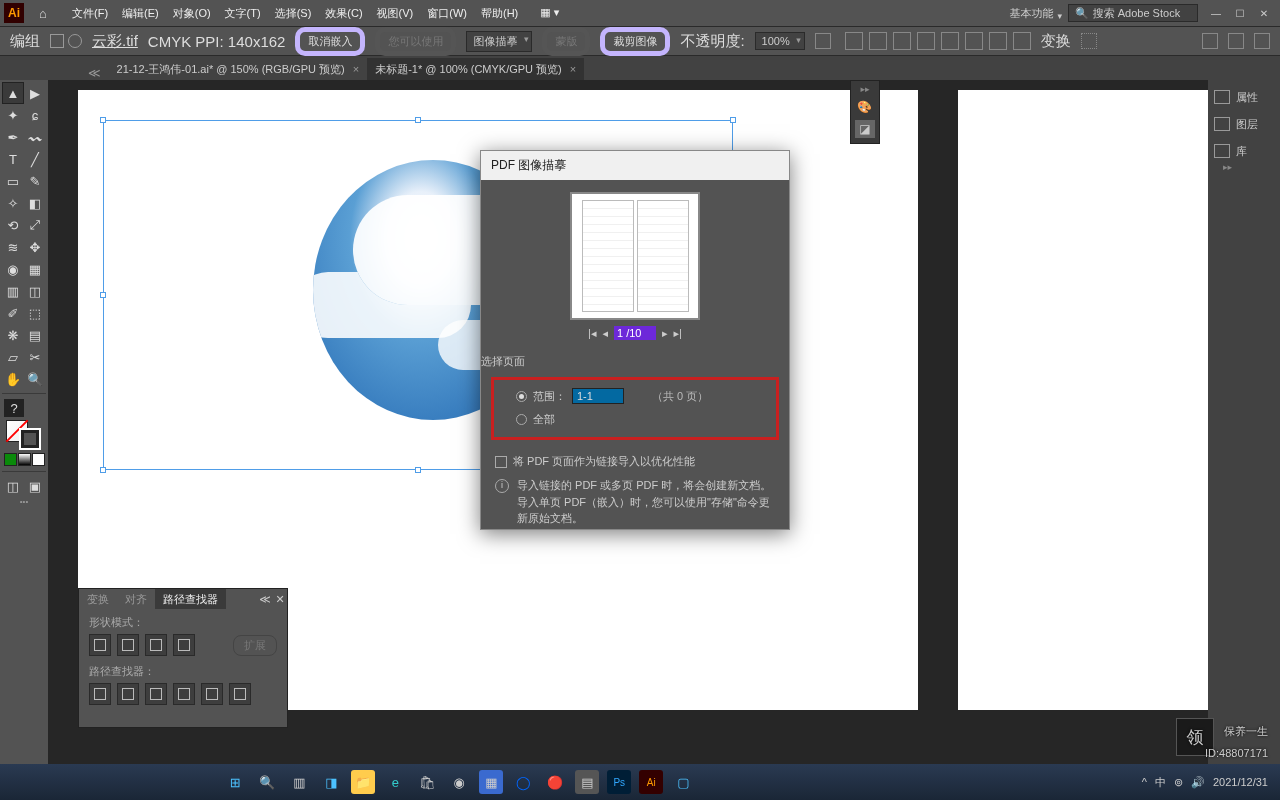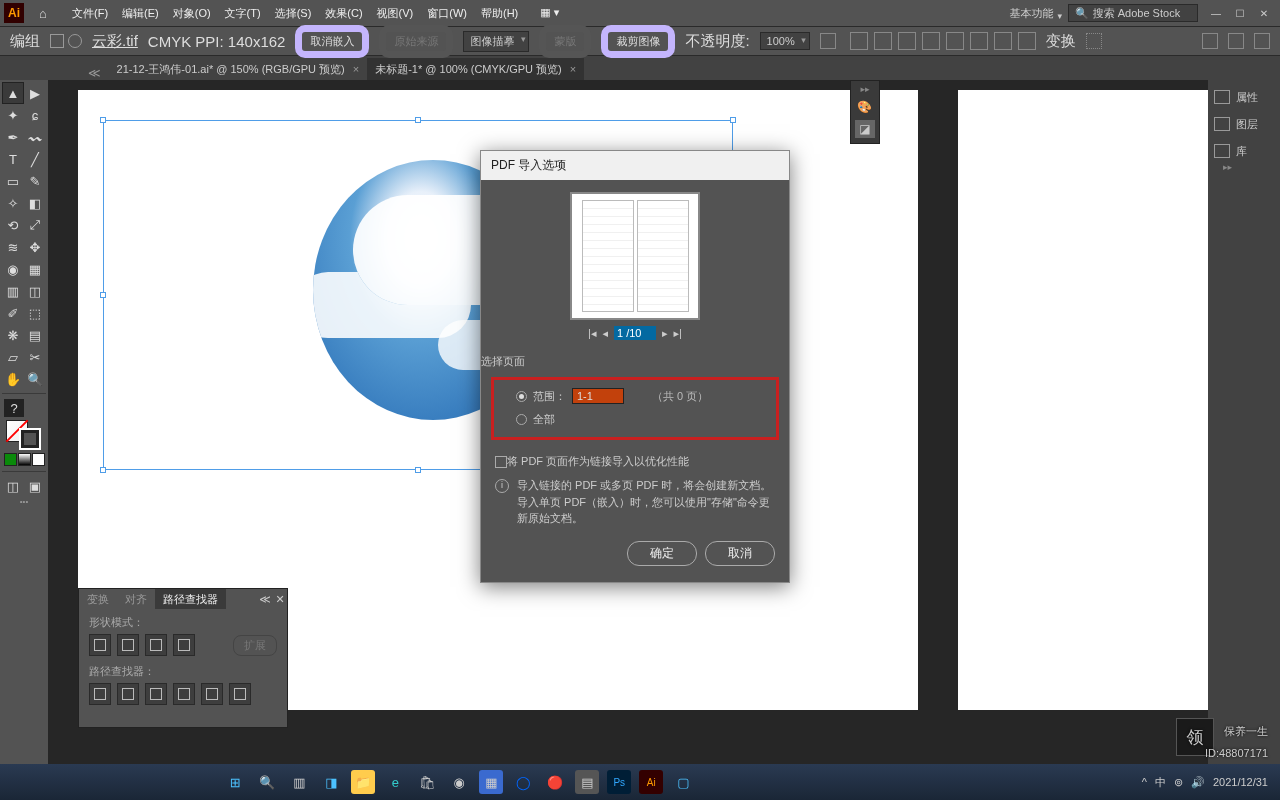--- a/index.html
+++ b/index.html
@@ -10,21 +10,21 @@
 .menubar{display:flex;gap:2px;margin-left:10px}
 .menubar span{padding:3px 6px;color:#eee}
 .titlebar .right{margin-left:auto;display:flex;align-items:center;gap:6px}
 .win-ctrl{display:flex;gap:0}
 .win-ctrl div{width:24px;height:18px;display:flex;align-items:center;justify-content:center;color:#ccc;font-size:10px}
 .search-stock{width:130px;height:18px;background:#424242;border:1px solid #2a2a2a;padding:0 6px;color:#888;font-size:10px;display:flex;align-items:center;gap:4px}
 .basic{display:flex;align-items:flex-end;gap:4px;font-size:11px;color:#ddd}
 .optbar{height:30px;background:#535353;border-top:1px solid #2a2a2a;border-bottom:1px solid #2a2a2a;display:flex;align-items:center;padding:0 10px;gap:10px}
 .optbar .grp{display:flex;align-items:center;gap:4px}
 .optbar .txt{color:#ddd;font-size:15px}
-.optbar .btn{padding:2px 8px;border:7px solid #c4b5fd;border-radius:10px;font-size:11px;color:#ddd}
+.optbar .btn{padding:2px 8px;border:5px solid #c4b5fd;border-radius:10px;font-size:11px;color:#ddd}
 .optbar .btn.dis{color:#777;border-color:#555}
 .optbar .dd{background:#424242;border:1px solid #2a2a2a;padding:2px 14px 2px 6px;position:relative;font-size:11px;min-width:40px}
 .optbar .dd::after{content:"▾";position:absolute;right:3px;top:2px;font-size:9px;color:#999}
 .opt-icons{display:flex;gap:6px;margin-left:4px}
 .opt-icons div{width:18px;height:18px;border:1px solid #888;display:flex}
 .optbar .rt{margin-left:auto;display:flex;gap:10px}
 .optbar .rt div{width:16px;height:16px;border:1px solid #888}
 .tabbar{height:24px;background:#424242;display:flex;align-items:flex-end;padding-left:80px}
 .tabbar .tab{height:22px;padding:0 8px;display:flex;align-items:center;font-size:11px;color:#ccc;position:relative}
 .tabbar .tab.active{background:#323232;color:#fff}
@@ -73,28 +73,28 @@
 .statusbar{position:absolute;bottom:0;left:0;right:0;height:26px;background:#535353;border-top:1px solid #2a2a2a;display:flex;align-items:center;padding:0 10px;gap:6px}
 .statusbar .zoom{background:#424242;border:1px solid #2a2a2a;padding:2px 14px 2px 6px;width:56px;position:relative}
 .statusbar .zoom::after{content:"▾";position:absolute;right:3px;top:2px;font-size:9px}
 .statusbar .nav{display:flex;gap:2px;color:#aaa;font-size:11px}
 .statusbar .nav span{padding:0 2px}
 .dialog{position:absolute;top:150px;left:480px;width:310px;background:#535353;border:1px solid #888;box-shadow:0 4px 20px rgba(0,0,0,0.5)}
 .dialog .dtitle{background:#f0f0f0;color:#222;padding:6px 10px;font-size:12px}
 .dialog .preview{margin:12px auto 6px;width:130px;height:128px;border:2px solid #888;background:#fff;padding:6px;display:flex;justify-content:center;gap:3px}
 .dialog .preview .col{width:52px;border:1px solid #bbb;background:repeating-linear-gradient(#fff,#fff 7px,#f0f0f0 7px,#f0f0f0 8px)}
 .dialog .pgnav{display:flex;justify-content:center;align-items:center;gap:6px;margin:6px 0 10px;color:#bbb;font-size:11px}
-.dialog .pgnav .pf{background:#0369a1;color:#fff;padding:1px 3px;width:42px;display:inline-block}
+.dialog .pgnav .pf{background:#6d28d9;color:#fff;padding:1px 3px;width:42px;display:inline-block}
 .dialog .sect{padding:4px 0;font-size:11px}
 .dialog .radio-row{display:flex;align-items:center;gap:6px;padding:4px 14px;font-size:12px}
 .dialog .radio{width:11px;height:11px;border-radius:50%;border:1px solid #aaa;display:inline-flex;align-items:center;justify-content:center}
 .dialog .radio.on::after{content:"";width:5px;height:5px;border-radius:50%;background:#ddd}
-.dialog .inp{background:#c2410c;border:1px solid #222;padding:1px 4px;width:52px;color:#ddd}
+.dialog .inp{background:#0369a1;border:1px solid #222;padding:1px 4px;width:52px;color:#ddd}
 .dialog .redbox{border:3px solid #c92020;padding:4px 8px 6px;margin:4px 10px 8px}
-.dialog .chk-row{display:flex;align-items:center;padding:6px 14px;font-size:12px}
+.dialog .chk-row{display:flex;align-items:center;gap:6px;padding:6px 14px;font-size:12px}
 .dialog .chk{width:12px;height:12px;border:1px solid #aaa}
 .dialog .info{display:flex;gap:8px;padding:2px 14px;font-size:11px;color:#bbb;line-height:1.5}
 .dialog .info .ic{width:14px;height:14px;border:1px solid #aaa;border-radius:50%;display:flex;align-items:center;justify-content:center;font-size:9px;flex-shrink:0;margin-top:2px}
 .dialog .btns{display:flex;justify-content:flex-end;gap:8px;padding:12px 14px 16px}
 .dialog .dbtn{padding:3px 22px;border:1px solid #aaa;border-radius:12px;color:#eee;font-size:12px}
 .taskbar{position:absolute;bottom:0;left:0;right:0;height:36px;background:linear-gradient(#2a3a52,#1a2636);display:flex;align-items:center;z-index:5}
 .taskbar .center{margin:0 auto;display:flex;gap:8px;align-items:center}
 .taskbar .tic{width:24px;height:24px;border-radius:3px;display:flex;align-items:center;justify-content:center;font-size:13px}
 .wm{position:absolute;bottom:40px;right:12px;color:#fff;font-size:14px;z-index:10;text-align:right;text-shadow:0 0 3px #000}
 .wm .lg{width:38px;height:38px;background:#1a1a1a;display:inline-flex;align-items:center;justify-content:center;font-size:17px;margin-bottom:-12px;margin-right:6px;vertical-align:middle;border:1px solid #555}
@@ -137,21 +137,21 @@
 
 <div class="optbar">
   <span class="txt">编组</span>
   <div class="grp">
       <div style="width:14px;height:14px;border:1px solid #999"></div>
       <div style="width:14px;height:14px;border:1px solid #999;border-radius:50%"></div>
     </div>
   <span class="txt" style="text-decoration:underline">云彩.tif</span>
   <span class="txt">CMYK PPI: 140x162</span>
   <span class="btn">取消嵌入</span>
-  <span class="btn dis">原始来源</span>
+  <span class="btn dis">您可以使用</span>
   <div class="dd">图像描摹</div>
   <span class="btn dis">蒙版</span>
   <span class="btn">裁剪图像</span>
   <span class="txt">不透明度:</span>
   <div class="dd">100%</div>
   <div style="width:16px;height:16px;border:1px solid #888"></div>
   <div class="opt-icons">
     <div></div>
       <div></div>
       <div></div>
@@ -325,21 +325,21 @@
       <span>◂</span>
     <span style="background:#424242;padding:0 8px;border:1px solid #2a2a2a">1</span>
     <span>▸</span>
       <span>▸|</span>
   </div>
   <span style="margin-left:120px">选择</span>
   <span style="margin-left:60px">▸</span>
 </div>
 
 <div class="dialog">
-  <div class="dtitle">PDF 导入选项</div>
+  <div class="dtitle">PDF 图像描摹</div>
   <div class="preview">
       <div class="col"></div>
       <div class="col"></div>
     </div>
   <div class="pgnav">
     <span>|◂</span>
     <span>◂</span>
     <span class="pf">1 /10</span>
     <span>▸</span>
     <span>▸|</span>
@@ -360,24 +360,20 @@
   <div class="chk-row">
     <span class="chk"></span>
     <span>将 PDF 页面作为链接导入以优化性能</span>
   </div>
   <div class="info">
     <span class="ic">i</span>
     <div>
       <div>导入链接的 PDF 或多页 PDF 时，将会创建新文档。</div>
       <div>导入单页 PDF（嵌入）时，您可以使用"存储"命令更新原始文档。</div>
     </div>
-  </div>
-  <div class="btns">
-    <div class="dbtn">确定</div>
-    <div class="dbtn">取消</div>
   </div>
 </div>
 
 <div class="wm">
   <span class="lg">领</span>
   <span>保养一生</span><br>
   <span>ID:48807171</span>
 </div>
 
 <div class="taskbar">

